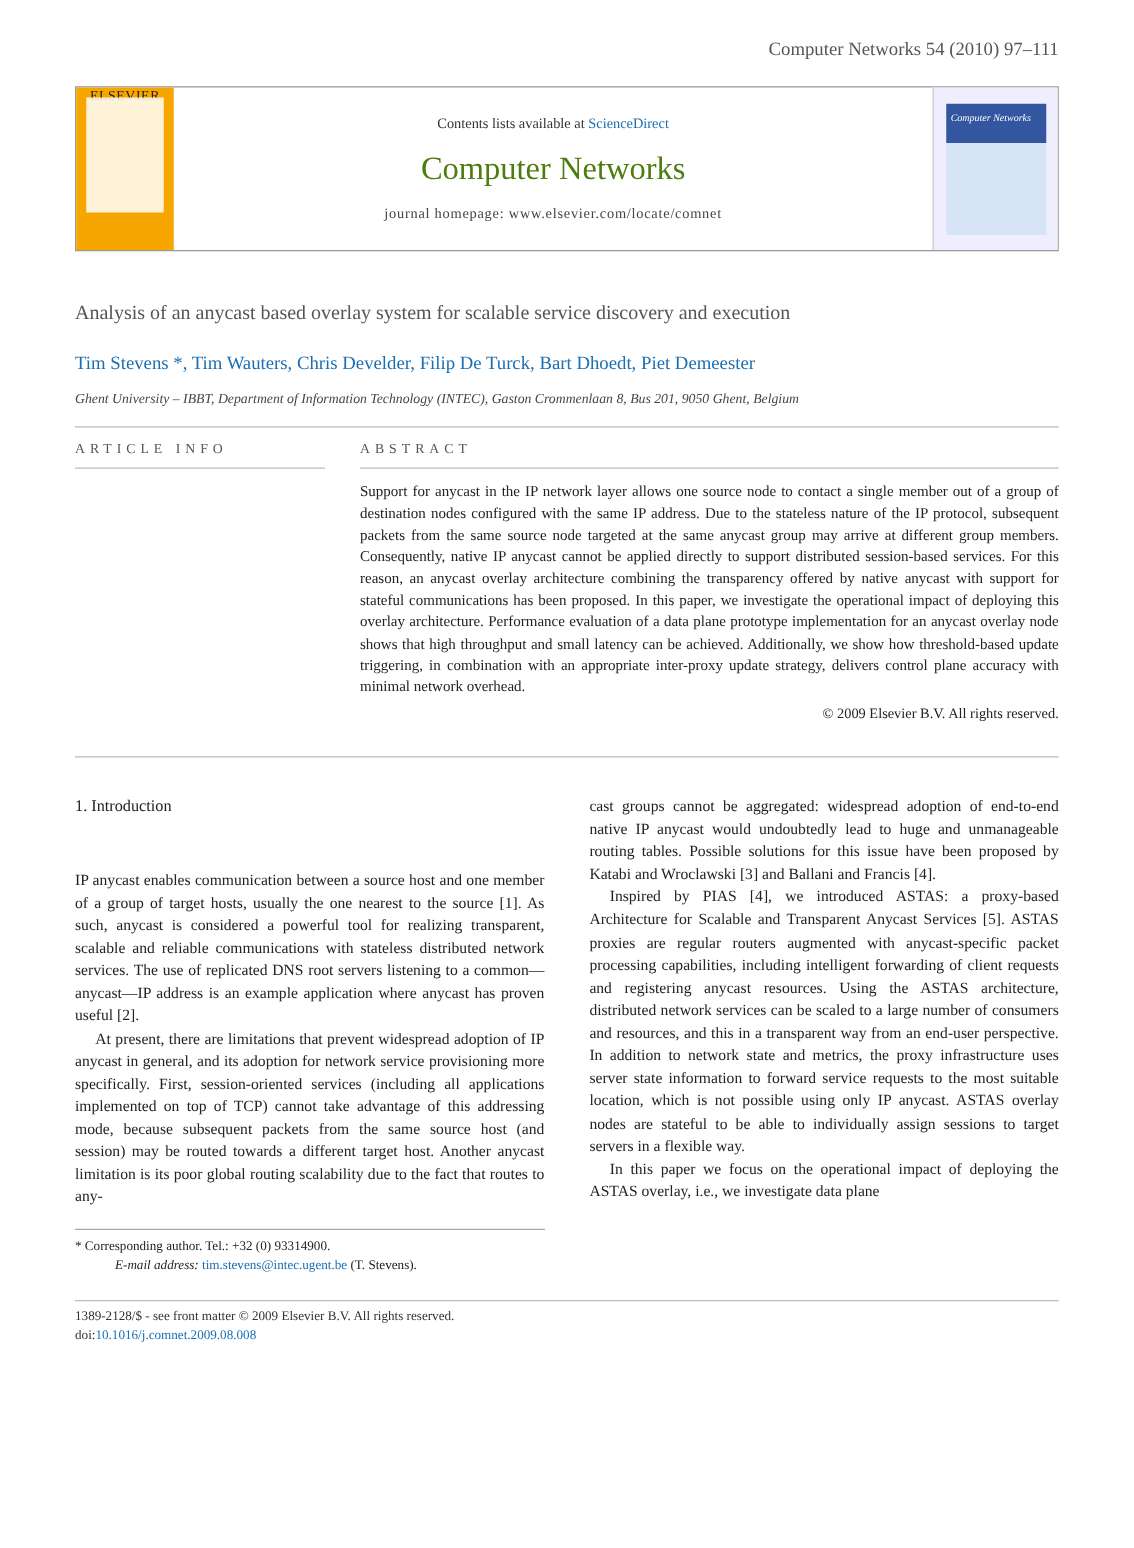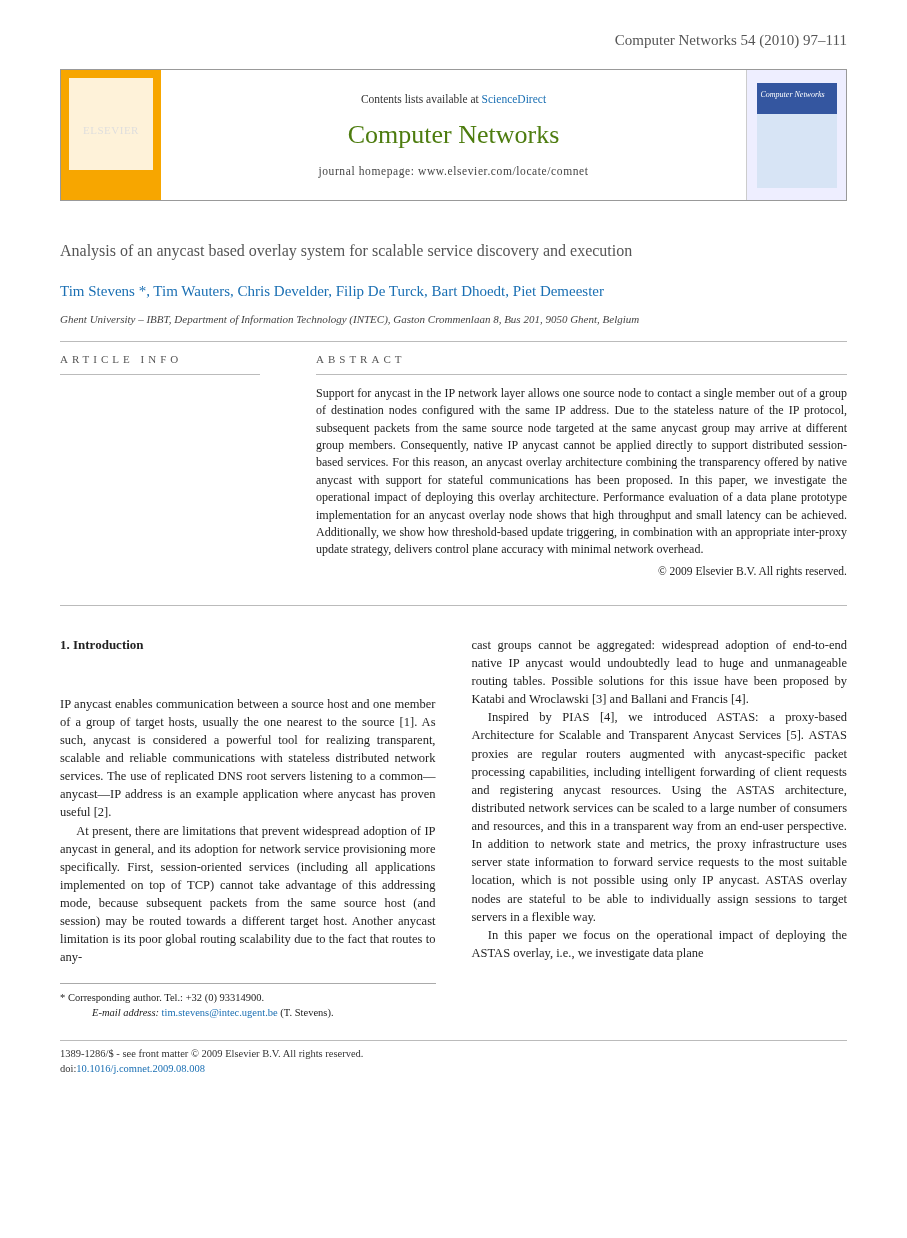--- a/index.html
+++ b/index.html
@@ -13,23 +13,23 @@
     line-height: 1.4;
     padding: 30px 60px 40px 60px;
   }
   .citation { text-align: right; font-size: 15px; color: #555; margin-bottom: 18px; }
   .header-box {
     display: flex;
     border: 1px solid #999;
     margin-bottom: 40px;
   }
   .elsevier-logo {
-    width: 100px; height: 130px;
+    width: 78px; height: 130px;
     background: linear-gradient(#f7a600,#f7a600);
-    display:flex; align-items:center; justify-content:center;
+    display:flex; align-items:flex-start; justify-content:center;
     padding-bottom:8px;
     position:relative;
   }
   .elsevier-logo .tree {
     position:absolute; top:8px; left:8px; right:8px; bottom:30px;
     background:#fff; opacity:.85;
   }
   .elsevier-logo .word { font-size:11px; color:#222; font-family: Georgia, serif; letter-spacing:.5px; }
   .header-mid {
     flex:1;
@@ -59,41 +59,41 @@
   }
   .title {
     font-size:16px; color:#555; font-weight:normal;
     line-height:1.25; margin-bottom:20px;
   }
   .authors { font-size:15px; color:#333; margin-bottom:10px; }
   .authors a { color:#1a6fb3; text-decoration:none; }
   .affil { font-size:11px; font-style:italic; color:#444; margin-bottom:14px; }
   hr.sep { border:none; border-top:1px solid #bbb; margin:6px 0 10px 0; }
   .two-col {
-    display:flex; gap:56px; margin-bottom:26px;
+    display:flex; gap:28px; margin-bottom:26px;
   }
   .left-col { flex:0 0 200px; }
   .right-col { flex:1; }
   .section-head {
     font-size:11px; letter-spacing:4px; color:#555;
     text-transform:uppercase; margin-bottom:2px;
     font-weight:normal;
   }
   .info-block { font-size:10.5px; color:#333; margin-top:10px; }
   .info-block .lbl { font-style:italic; margin-bottom:2px; display:block; }
   .abstract-text { font-size:12px; text-align:justify; color:#222; line-height:1.45; }
   .copyright-abs { text-align:right; font-size:11.5px; margin-top:4px; }
   .body-cols {
     column-count:2;
     column-gap:36px;
     text-align:justify;
     font-size:12.5px;
     line-height:1.45;
   }
-  .h1 { font-weight:bold; font-size:13px; margin-bottom:10px; }
+  .h1 { font-weight:normal; font-size:13px; margin-bottom:10px; }
   .body-cols p { margin-bottom:0; text-indent:1.3em; }
   .body-cols p.first { text-indent:0;margin-top:40px; }
   .body-cols a { color:#1a6fb3; text-decoration:none; }
   .corr-note { font-size:10.5px; border-top:1px solid #aaa; margin-top:16px; padding-top:6px; break-inside:avoid; }
   .corr-note .em { font-style:italic;margin-left:32px; }
   .corr-note a { color:#1a6fb3; text-decoration:none; }
   .ftr { font-size:10.5px; color:#333; margin-top:20px; border-top:1px solid #bbb; padding-top:6px;}
   .ftr a { color:#1a6fb3; text-decoration:none; }
 </style>
 </head>
@@ -158,17 +158,17 @@
       <span>(T. Stevens).</span>
     </div>
   </div>
 
   <p class="first">cast groups cannot be aggregated: widespread adoption of end-to-end native IP anycast would undoubtedly lead to huge and unmanageable routing tables. Possible solutions for this issue have been proposed by Katabi and Wroclawski [3] and Ballani and Francis [4].</p>
   <p>Inspired by PIAS [4], we introduced ASTAS: a proxy-based Architecture for Scalable and Transparent Anycast Services [5]. ASTAS proxies are regular routers augmented with anycast-specific packet processing capabilities, including intelligent forwarding of client requests and registering anycast resources. Using the ASTAS architecture, distributed network services can be scaled to a large number of consumers and resources, and this in a transparent way from an end-user perspective. In addition to network state and metrics, the proxy infrastructure uses server state information to forward service requests to the most suitable location, which is not possible using only IP anycast. ASTAS overlay nodes are stateful to be able to individually assign sessions to target servers in a flexible way.</p>
   <p>In this paper we focus on the operational impact of deploying the ASTAS overlay, i.e., we investigate data plane</p>
 </div>
 
 <div class="ftr">
-  <div>1389-1286/$ - see front matter © 2009 Elsevier B.V. All rights reserved.</div>
+  <div>1389-2128/$ - see front matter © 2009 Elsevier B.V. All rights reserved.</div>
   <div>
     <span>doi:</span><a href="#">10.1016/j.comnet.2009.08.008</a>
   </div>
 </div>
 
 </body></html>

